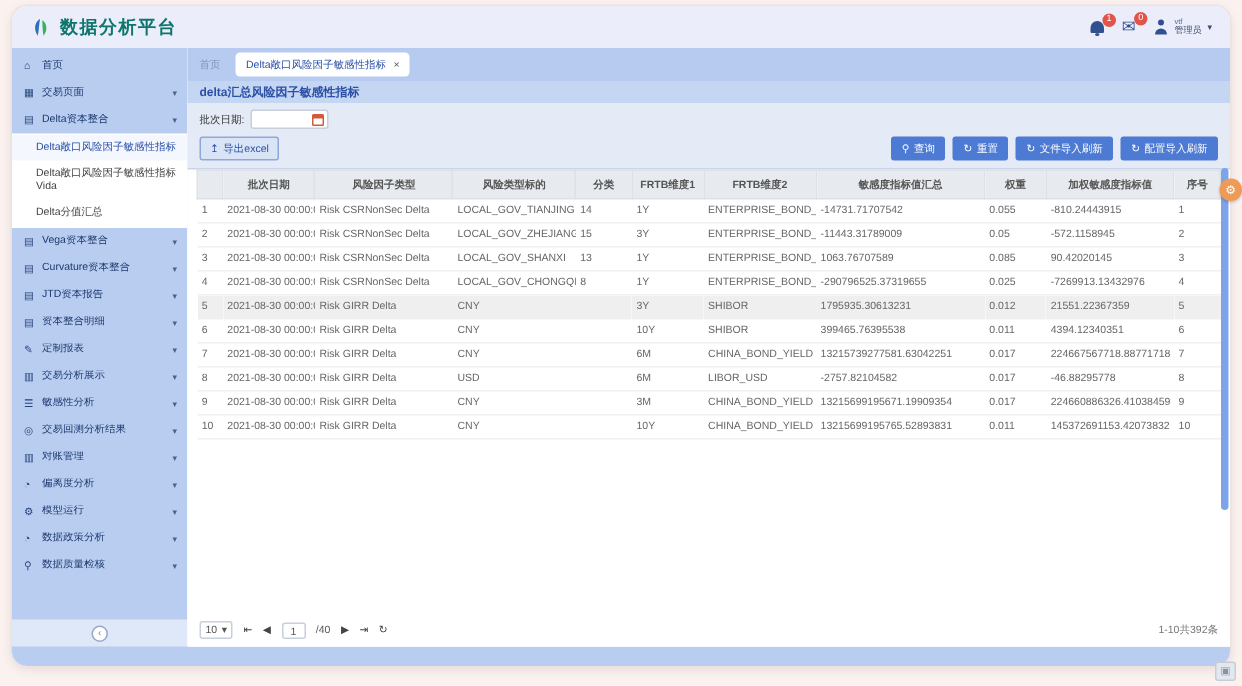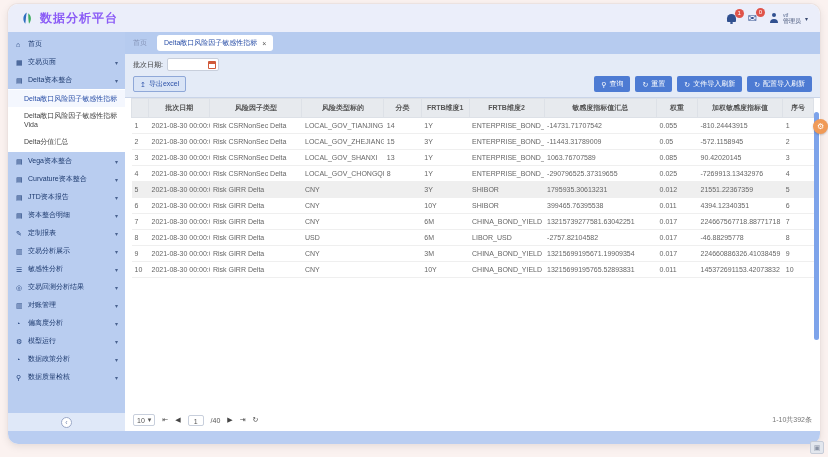--- a/index.html
+++ b/index.html
@@ -5,21 +5,21 @@
   * { margin:0; padding:0; box-sizing:border-box; }
   html,body { width:828px; height:457px; }
   body { background:#fbf2f0; font-family:"Liberation Sans",sans-serif; position:relative; overflow:hidden; }
   .window { position:absolute; left:8px; top:4px; width:812px; height:440px; background:#fff;
             border-radius:10px; box-shadow:0 0 0 1px #ece2e0, 0 2px 8px rgba(0,0,0,.10);
             overflow:hidden; display:flex; flex-direction:column; }
   
   .topbar { height:28px; background:#ebeefa; display:flex; align-items:center; padding:0 12px; flex:0 0 auto; }
   .logo { display:flex; align-items:center; gap:5px; }
   .logo svg { display:block; }
-  .app-title { font-size:12px; font-weight:bold; color:#8b5cf6; letter-spacing:1px; }
+  .app-title { font-size:12px; font-weight:bold; color:#0f766e; letter-spacing:1px; }
   .top-right { margin-left:auto; display:flex; align-items:center; gap:12px; }
   .icon-wrap { position:relative; display:flex; align-items:center; }
   .bell { position:relative; width:9px; height:8px; background:#31508f; border-radius:5px 5px 1px 1px; }
   .bell::after { content:''; position:absolute; left:3px; bottom:-2px; width:3px; height:2px; border-radius:50%; background:#31508f; }
   .mail { font-size:11px; color:#31508f; line-height:10px; }
   .badge { position:absolute; top:-5px; right:-8px; background:#e0544a; color:#fff; border-radius:50%;
            font-size:6px; width:9px; height:9px; line-height:9px; text-align:center; }
   .user { display:flex; align-items:center; gap:4px; }
   .person { position:relative; width:10px; height:10px; }
   .person::before { content:''; position:absolute; top:0; left:3px; width:4px; height:4px; border-radius:50%; background:#31508f; }
@@ -216,20 +216,21 @@
 
     <div class="content">
       <div class="tabstrip">
         <span class="crumb">首页</span>
         <span class="tab">
           <span>Delta敞口风险因子敏感性指标</span>
           <span class="tab-close">×</span>
         </span>
       </div>
 
+      <div class="titlebar">delta汇总风险因子敏感性指标</div>
 
       <div class="filterbar">
         <span class="filter-label">批次日期:</span>
         <span class="date-input">
           <span class="cal"></span>
         </span>
       </div>
 
       <div class="actionbar">
         <button class="btn-export">

